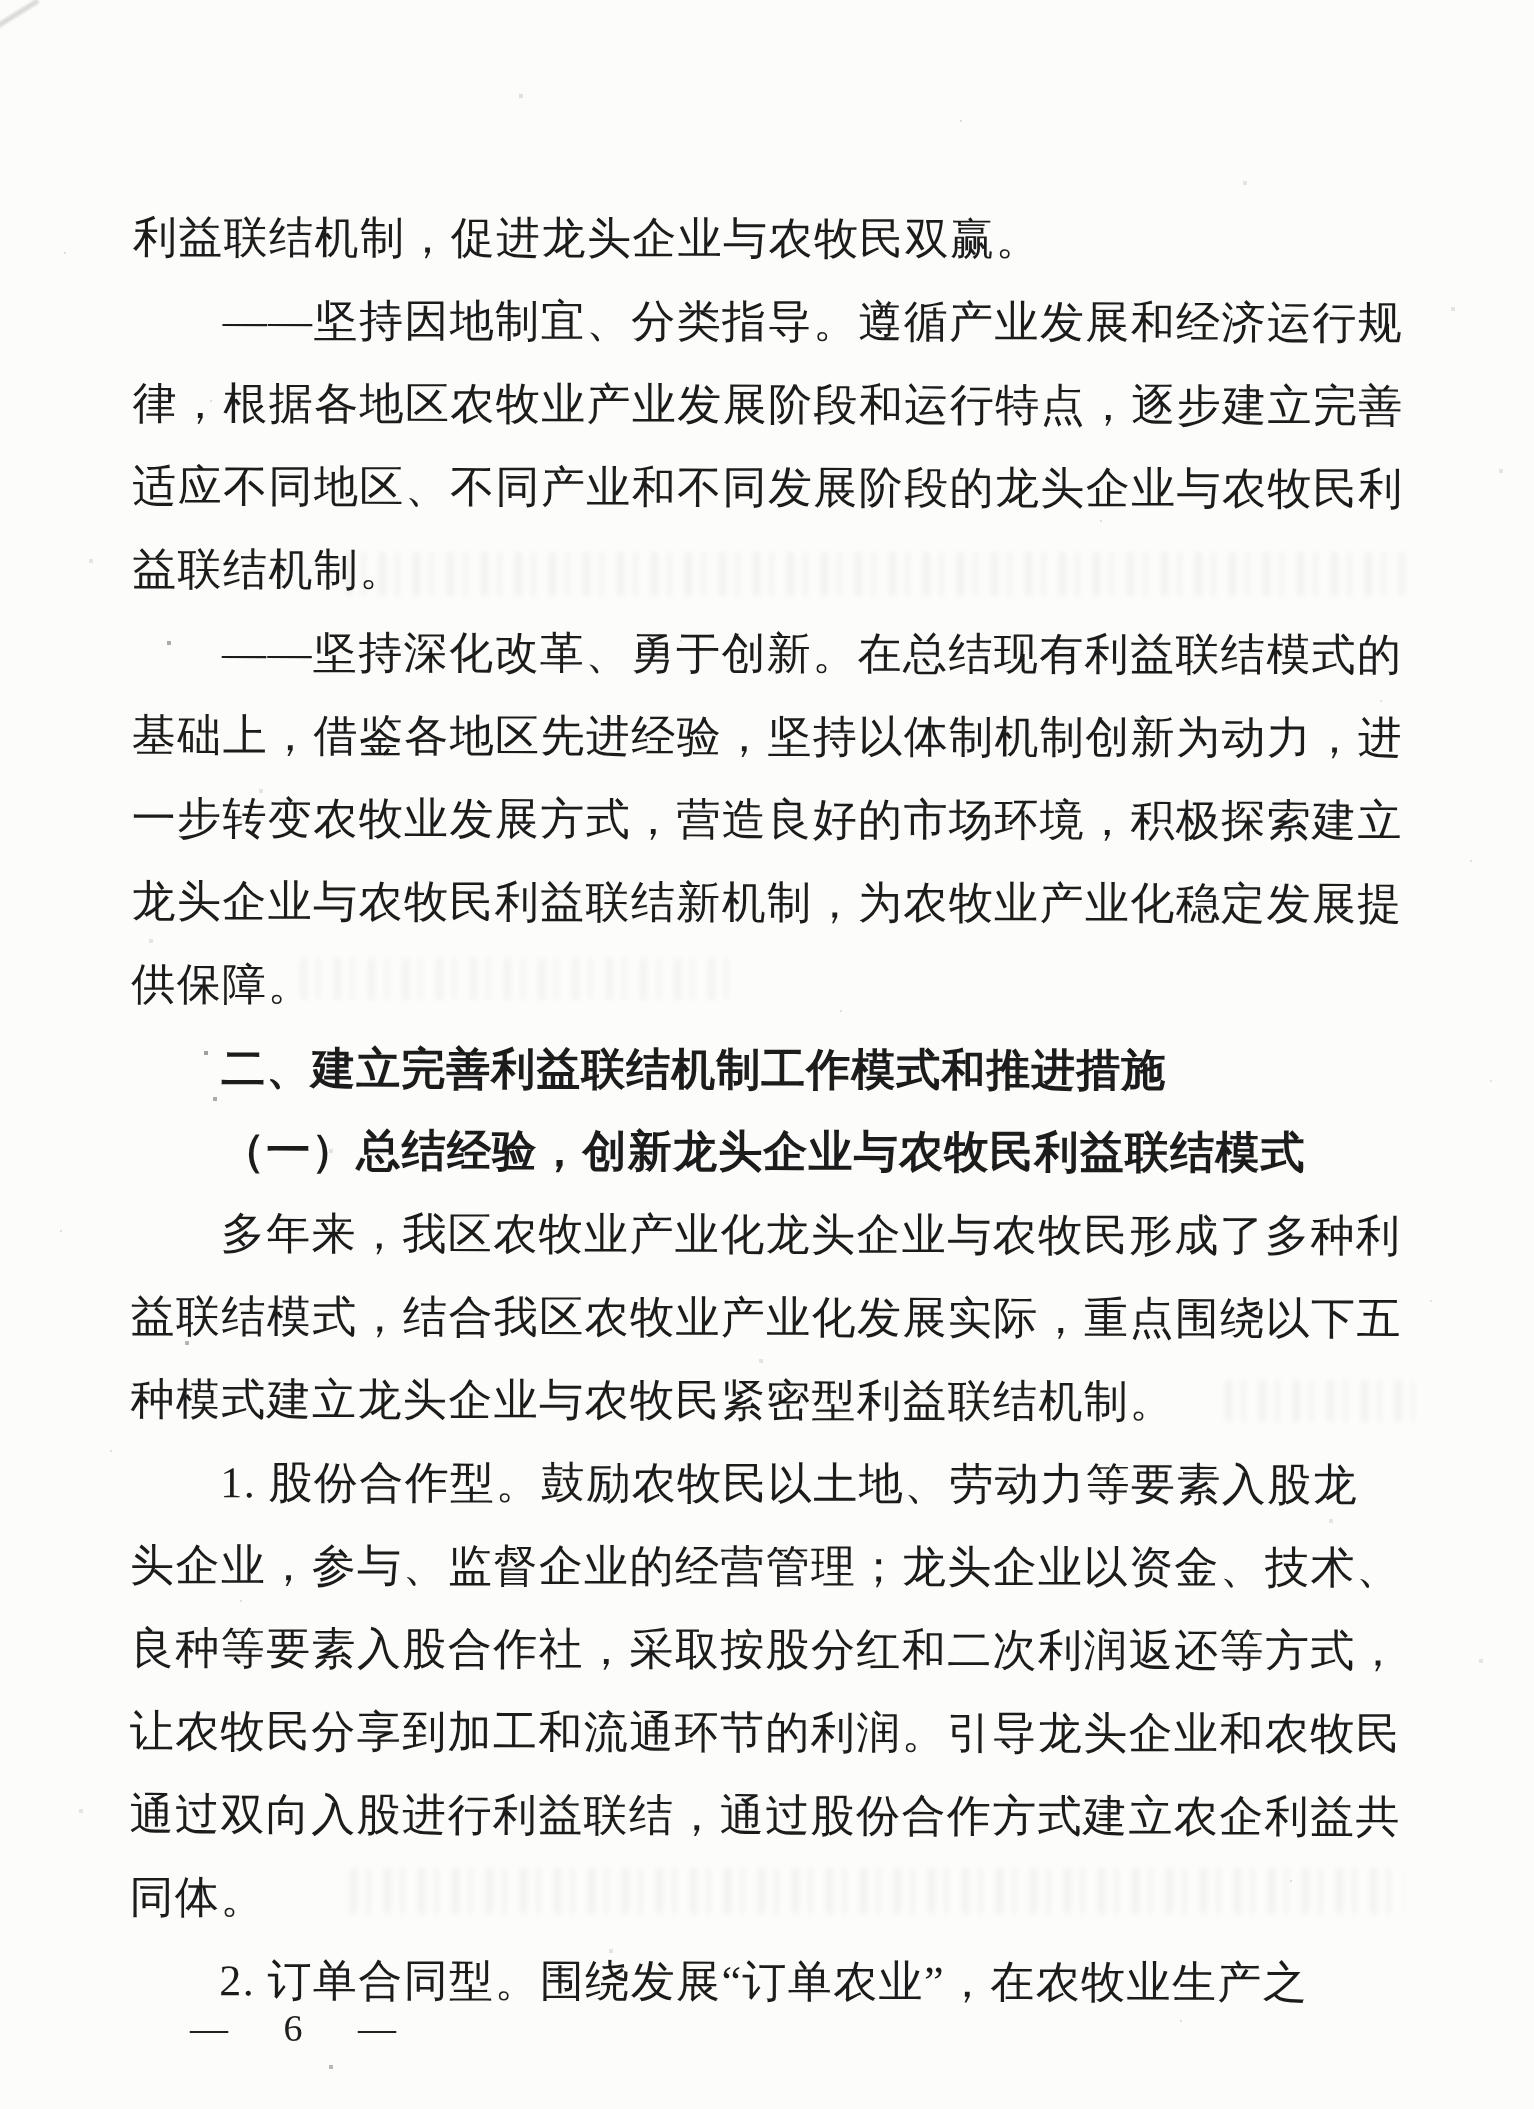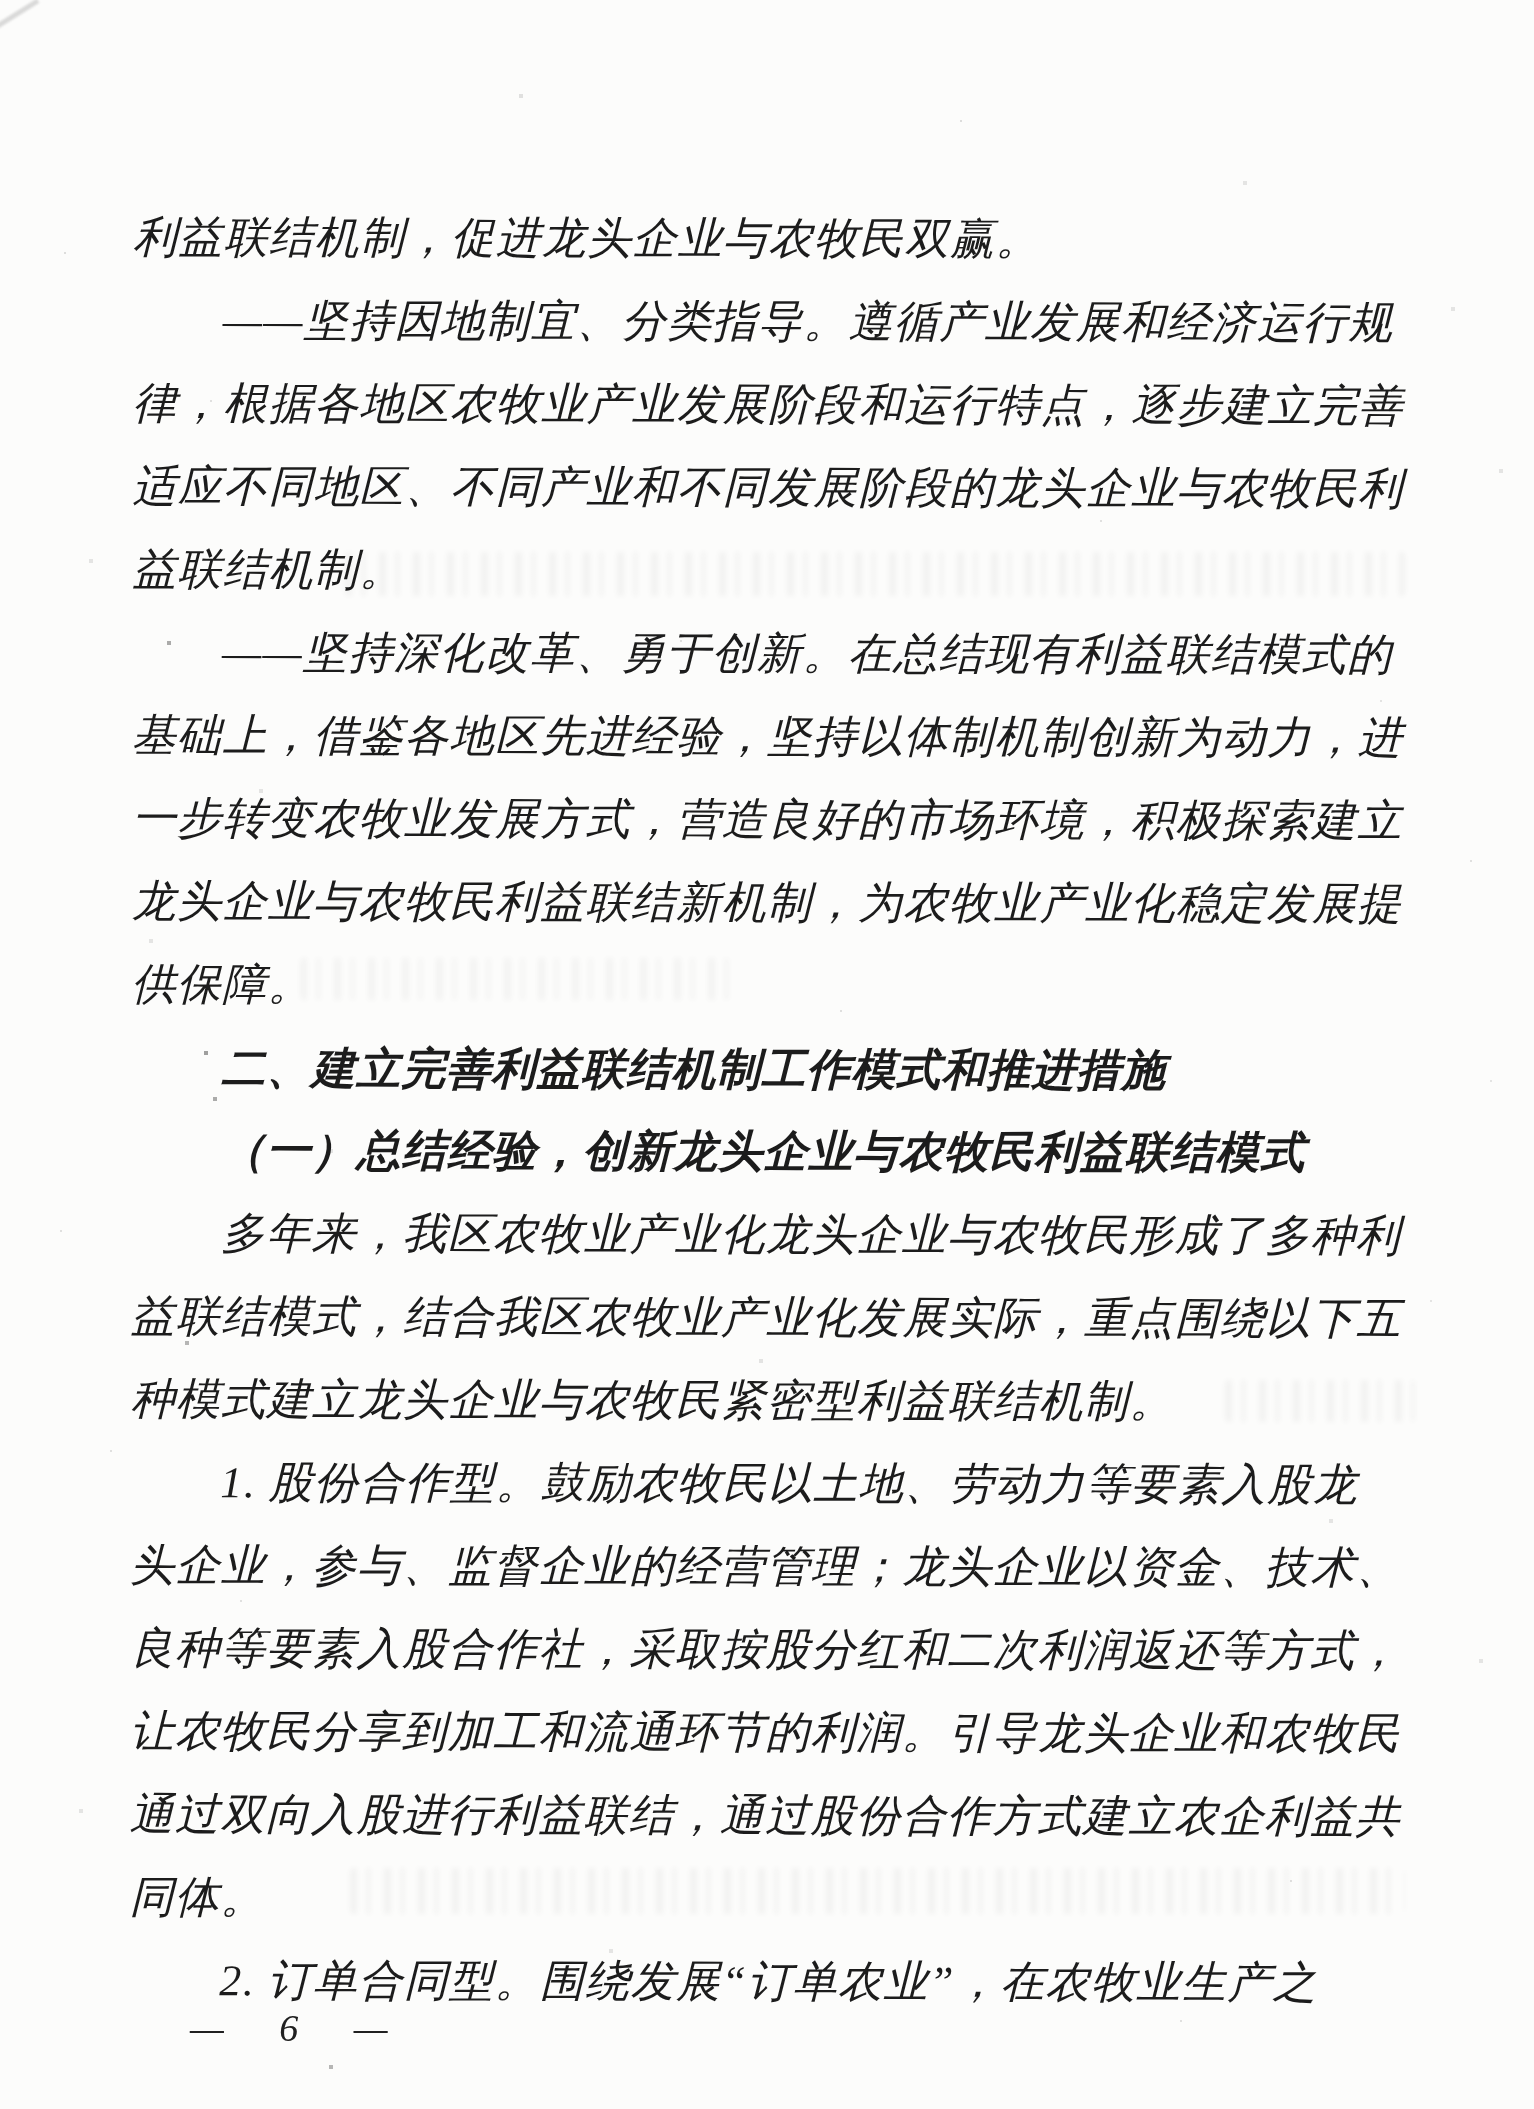--- a/index.html
+++ b/index.html
@@ -8,21 +8,20 @@
     background: #ffffff;
   }
   .sheet {
     position: relative;
     width: 1534px;
     height: 2109px;
     background: #fcfcfb;
     overflow: hidden;
     font-family: "Liberation Serif", "DejaVu Serif", serif;
     color: #1c1c1c;
-    font-style: italic;
   }
   
   .corner-mark {
     position: absolute;
     left: -10px;
     top: 12px;
     width: 52px;
     height: 5px;
     background: #9a9a9a;
     opacity: 0.35;

